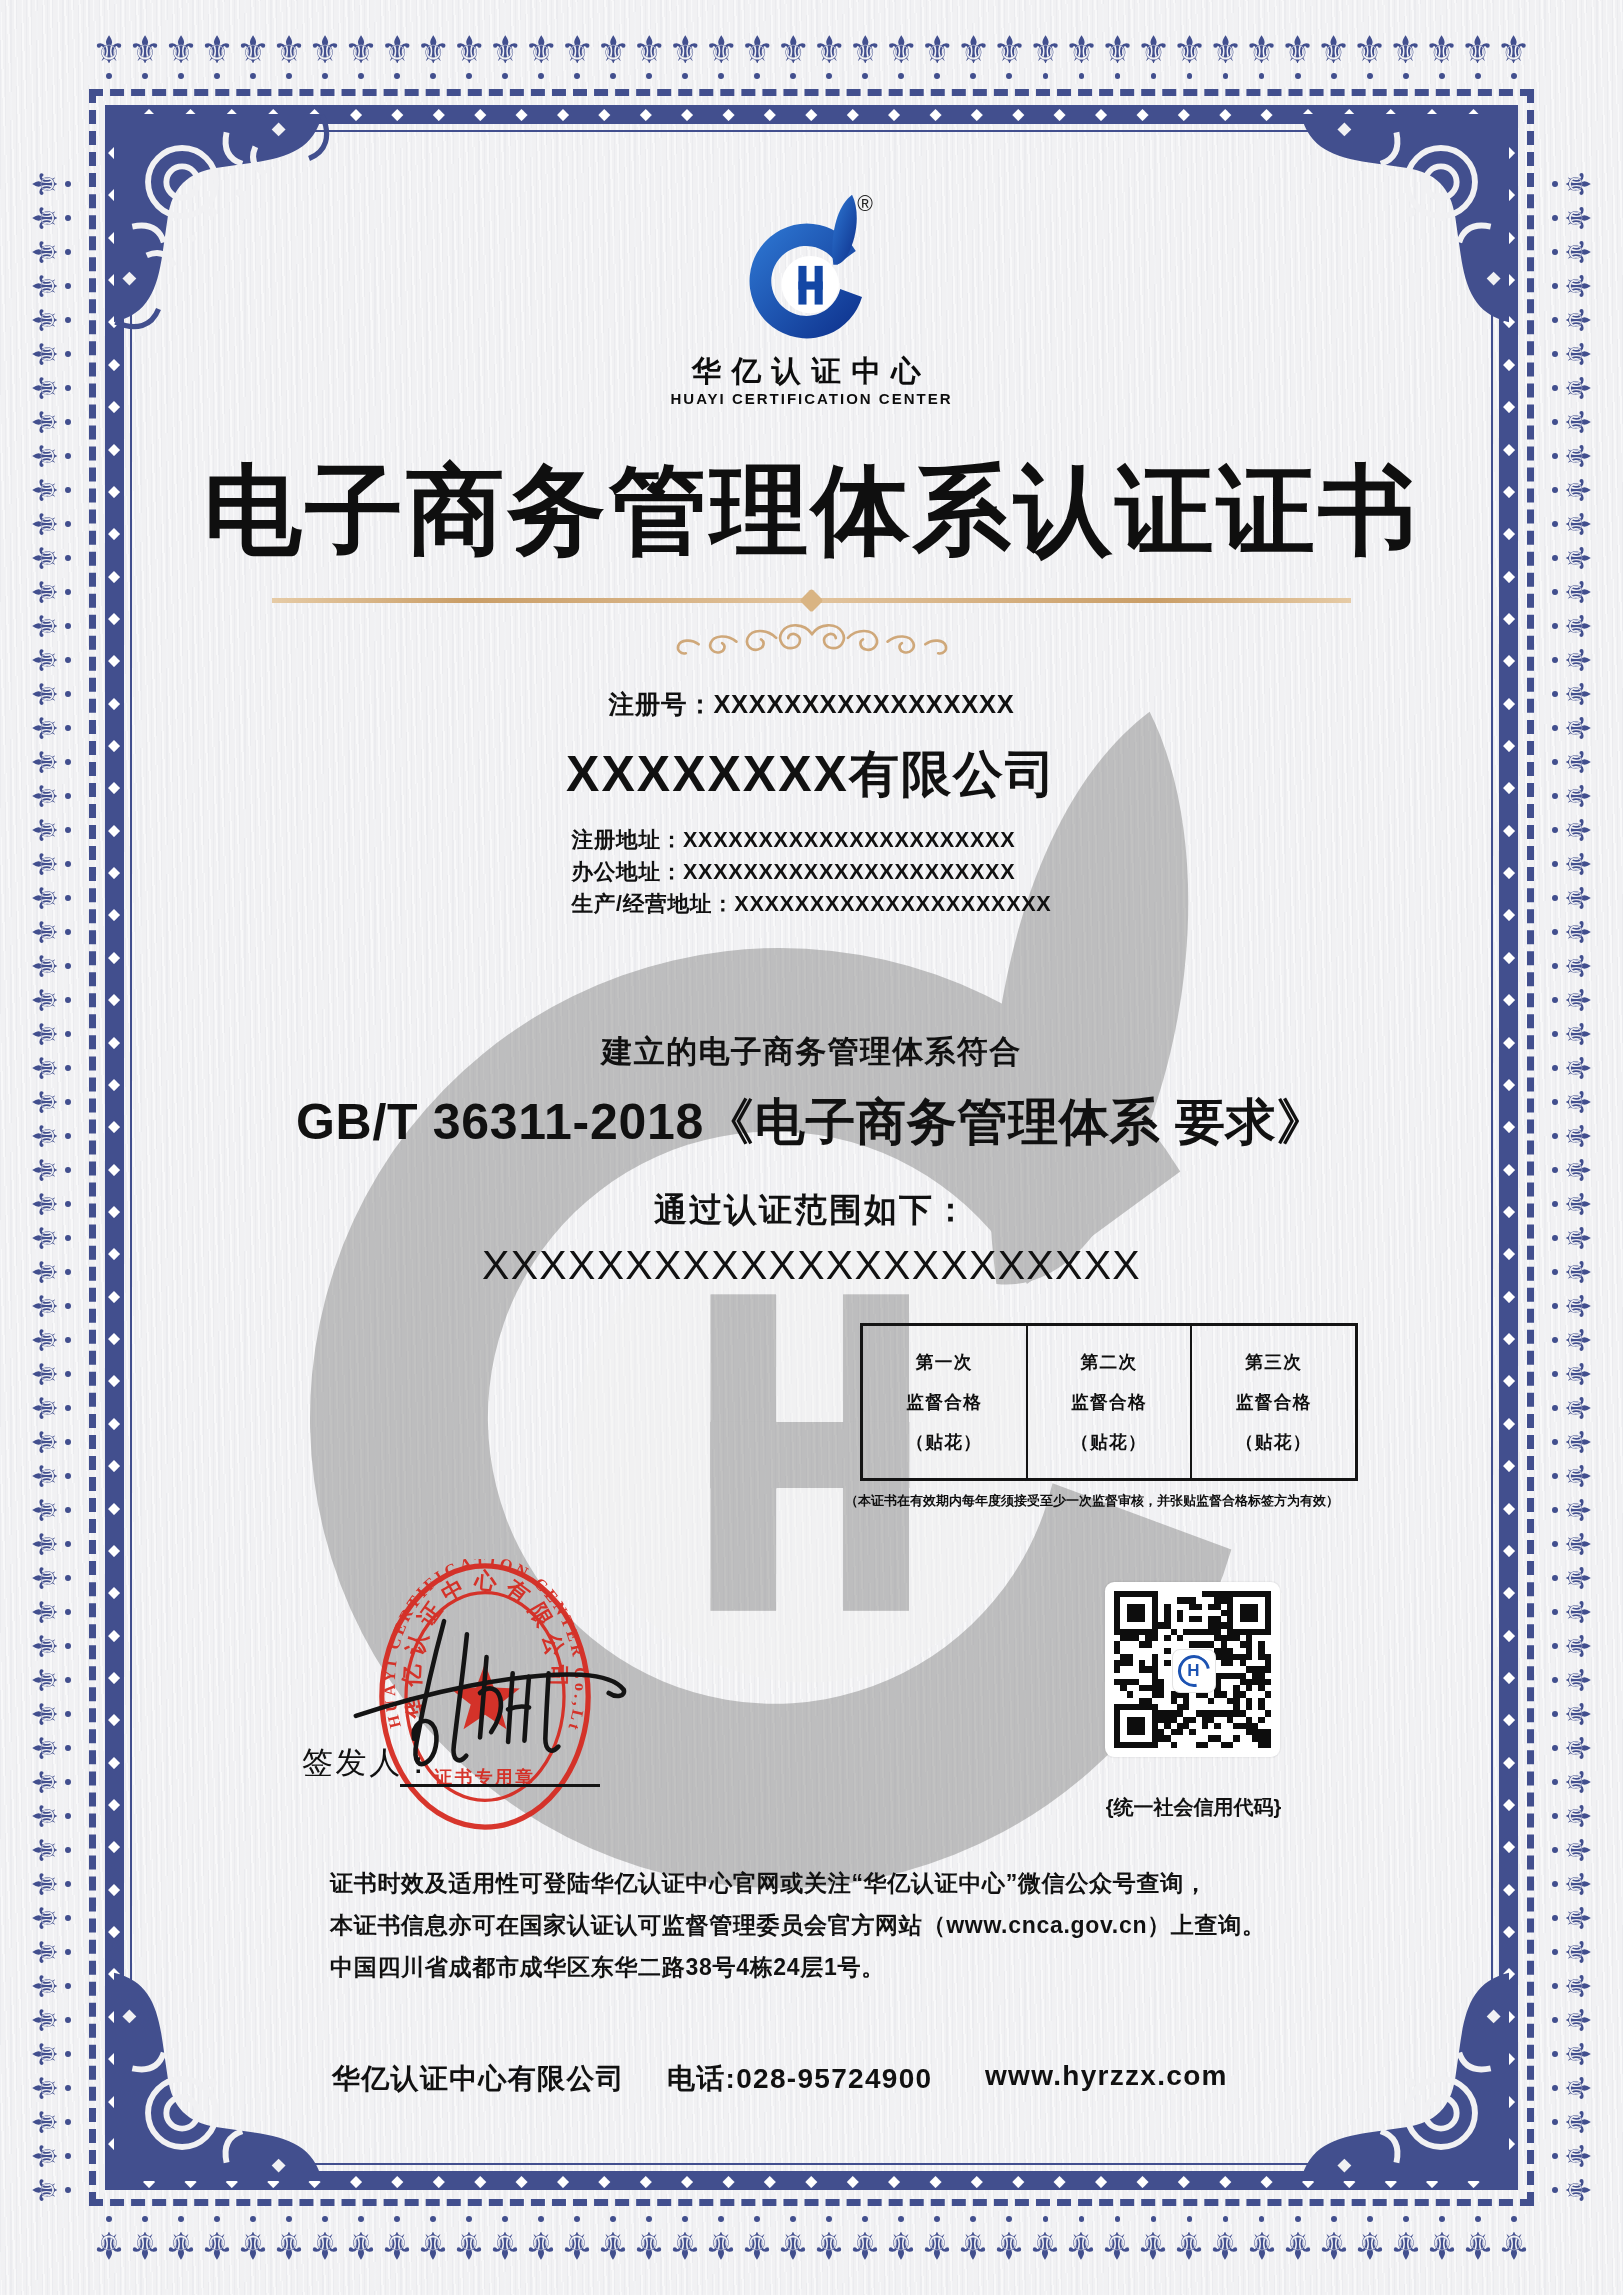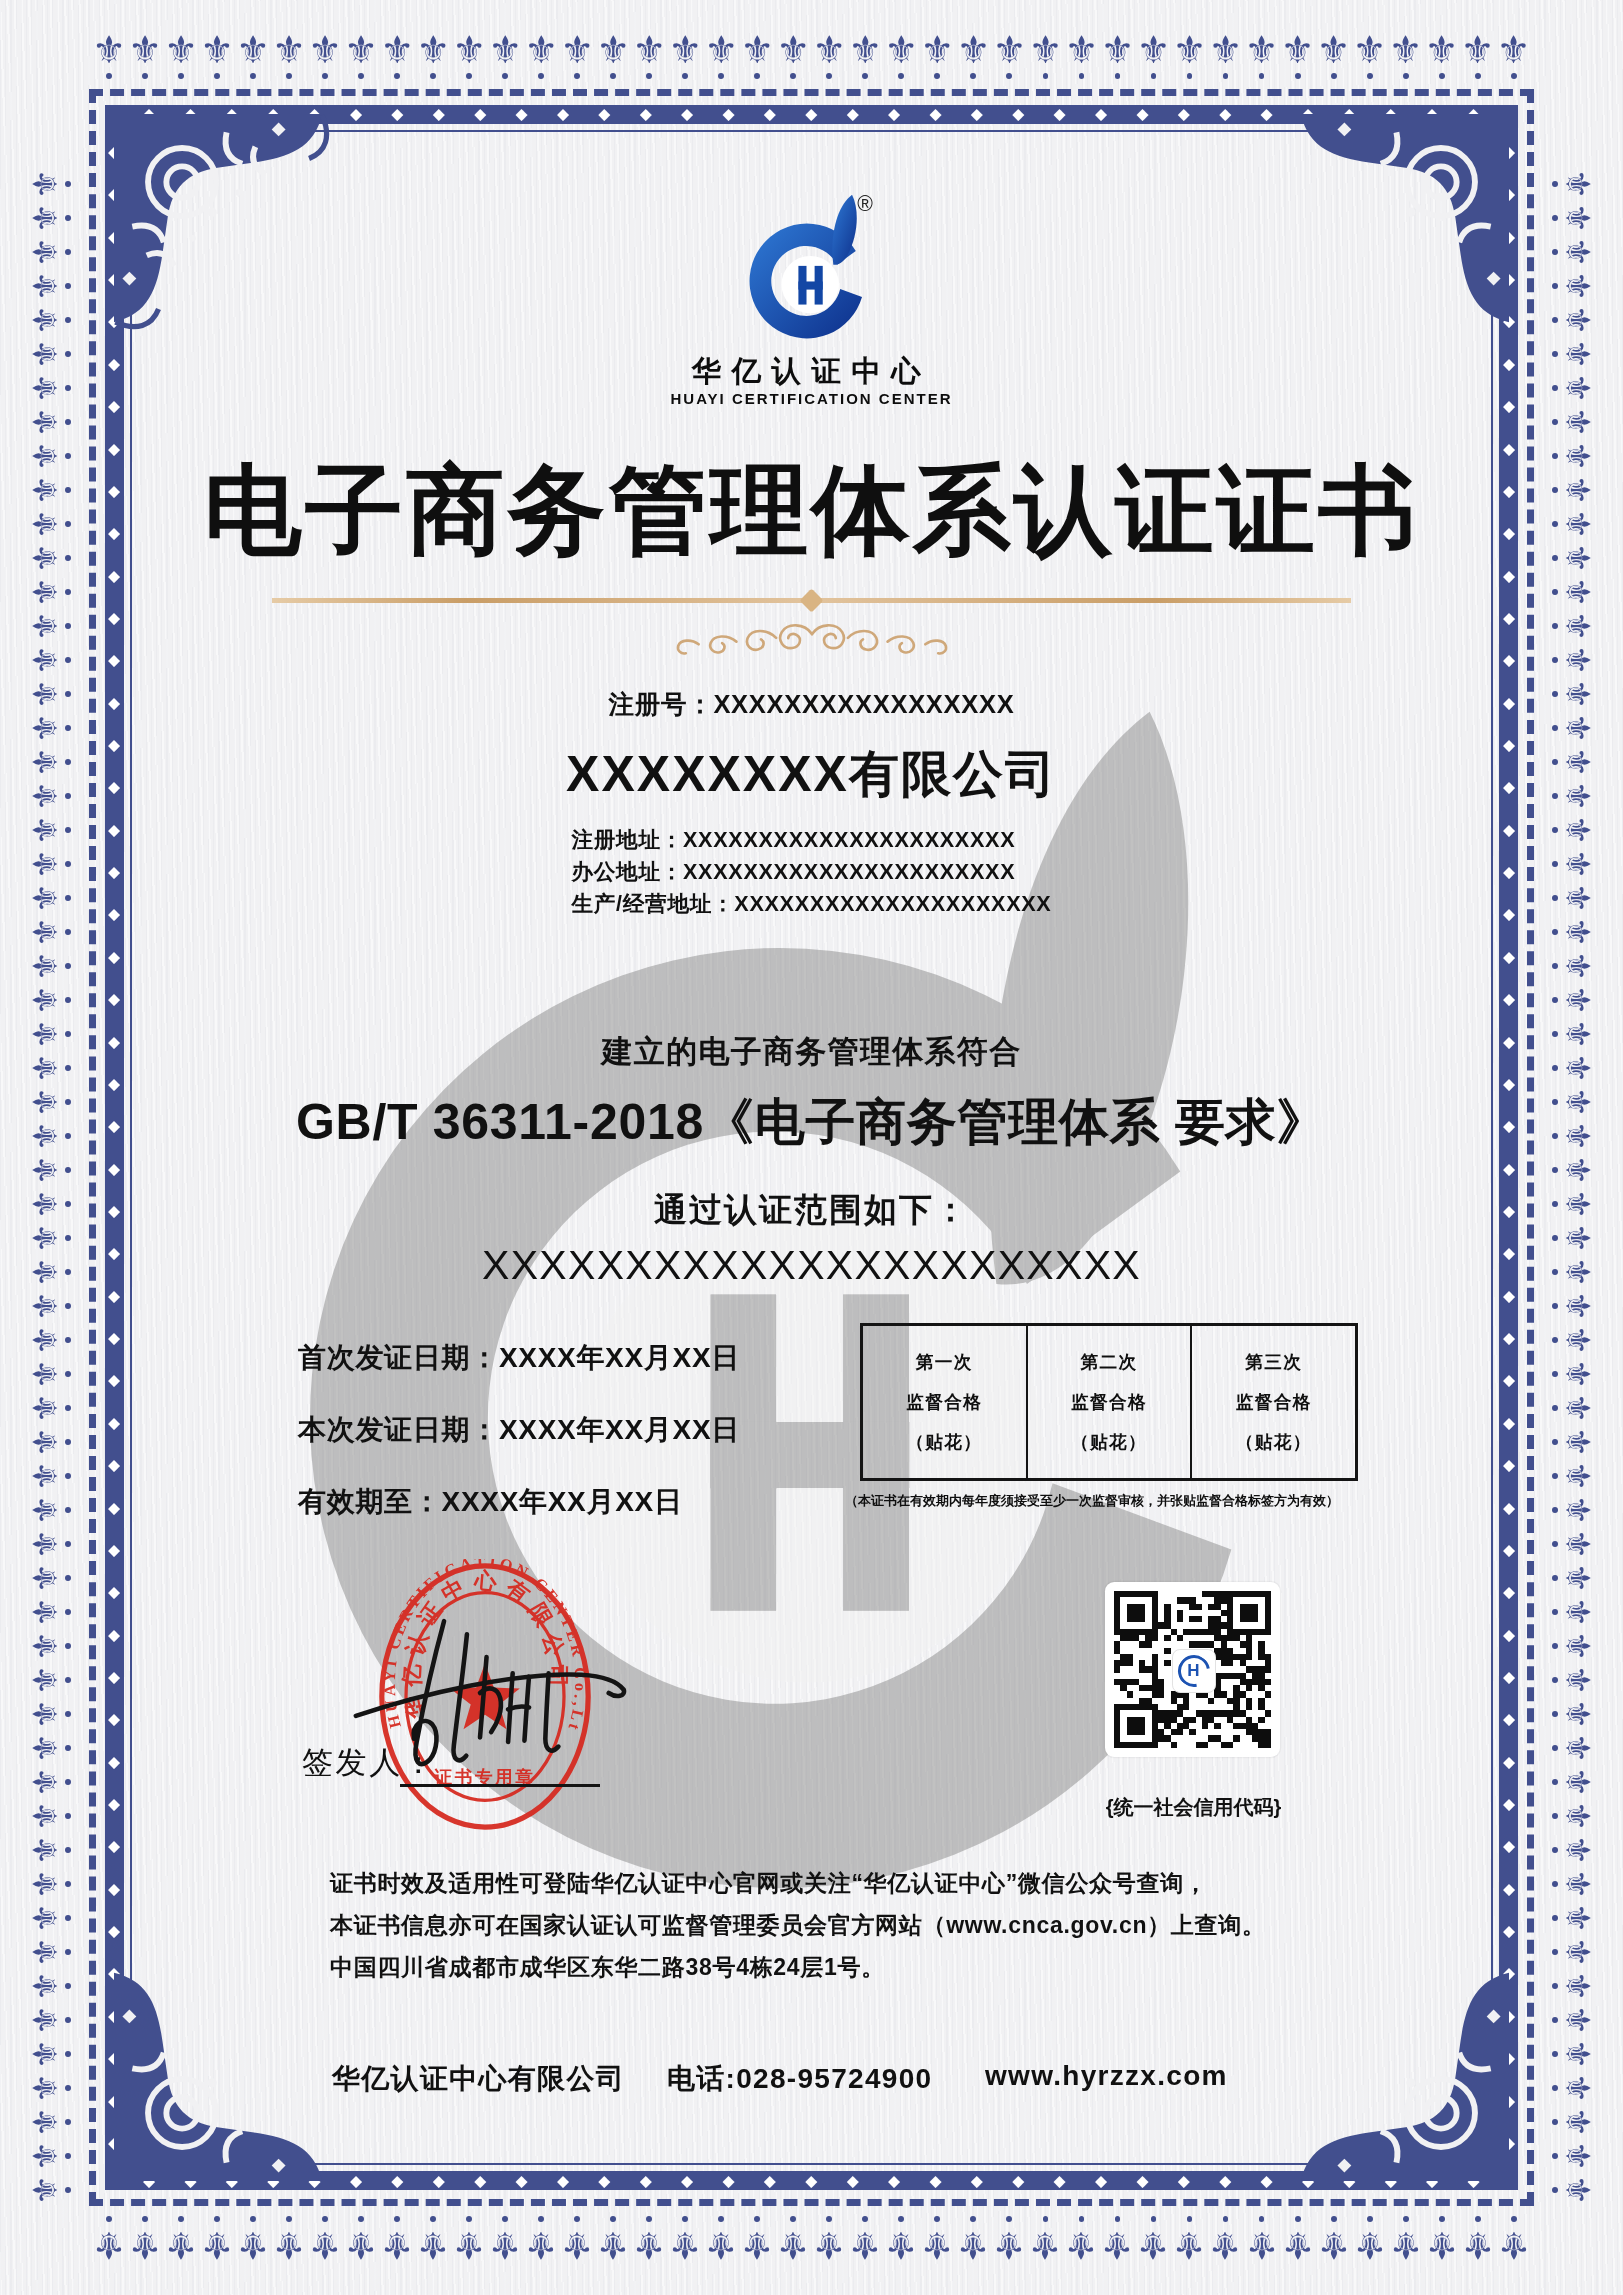--- a/index.html
+++ b/index.html
@@ -1207,25 +1207,20 @@
       <div class="row"><span>办公地址：</span><span>XXXXXXXXXXXXXXXXXXXXXX</span></div>
       <div class="row"><span>生产/经营地址：</span><span>XXXXXXXXXXXXXXXXXXXXX</span></div>
     </div>
   </div>
 
   <div class="abs ctr stmt1">建立的电子商务管理体系符合</div>
   <div class="abs ctr standard">GB/T 36311-2018《电子商务管理体系 要求》</div>
   <div class="abs ctr scope-label">通过认证范围如下：</div>
   <div class="abs ctr scope-value">XXXXXXXXXXXXXXXXXXXXXXX</div>
 
-  <div class="dates">
-    <div class="row"><span>首次发证日期：</span><span>XXXX年XX月XX日</span></div>
-    <div class="row"><span>本次发证日期：</span><span>XXXX年XX月XX日</span></div>
-    <div class="row"><span>有效期至：</span><span>XXXX年XX月XX日</span></div>
-  </div>
 
   <div class="abs sup-table">
     <div class="sup-cell">
       <span>第一次</span>
         <span>监督合格</span>
         <span>（贴花）</span>
     </div>
     <div class="sup-cell">
       <span>第二次</span>
         <span>监督合格</span>

